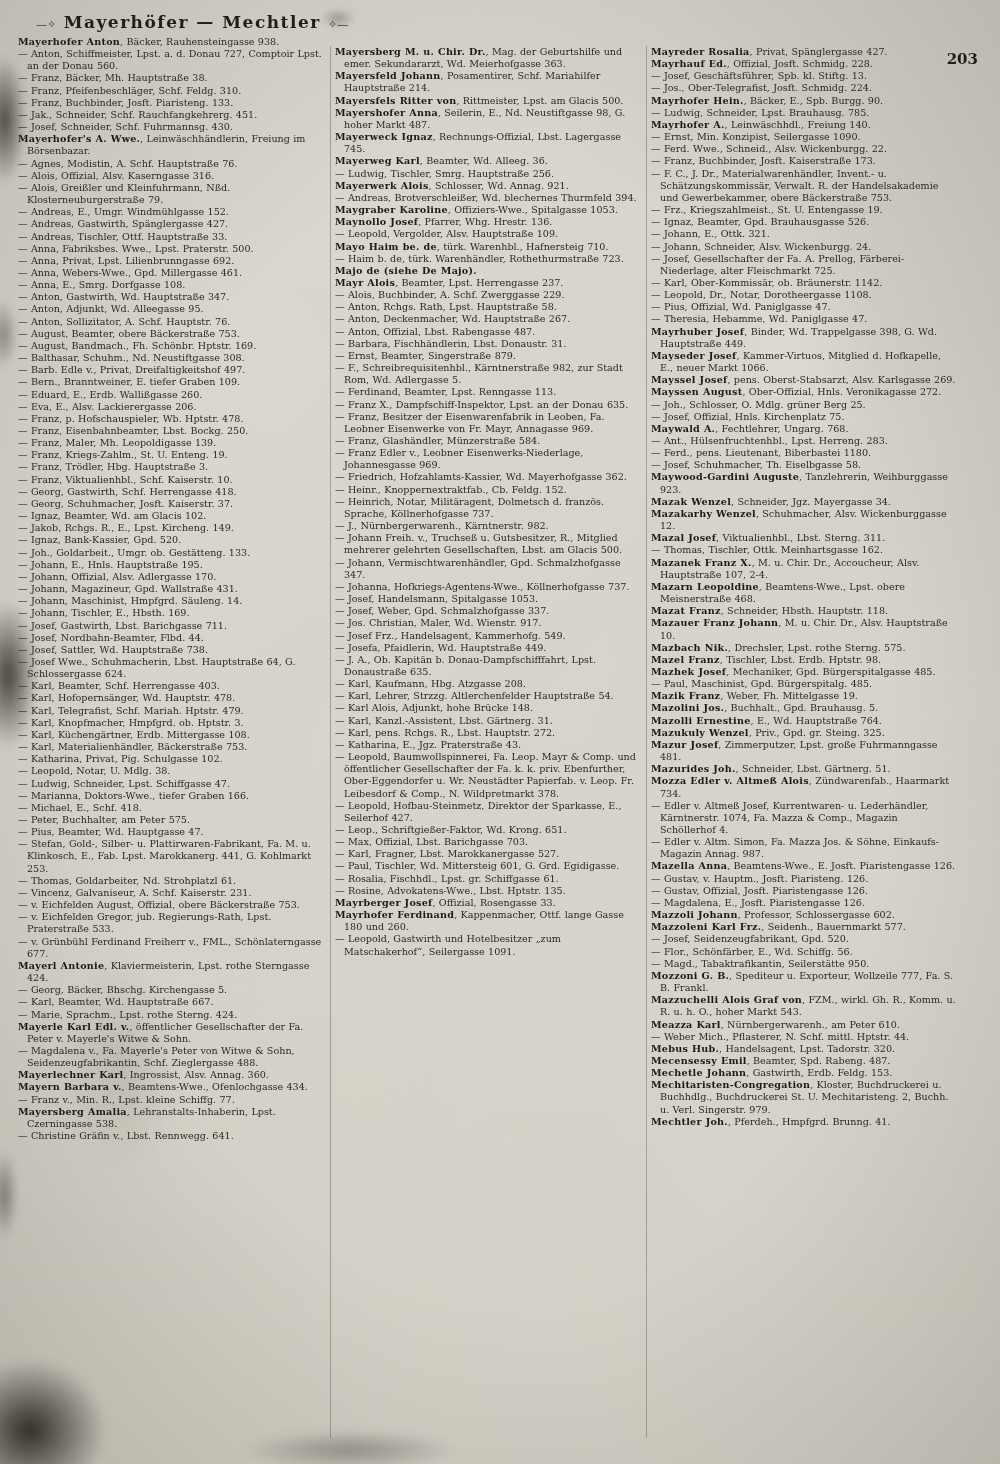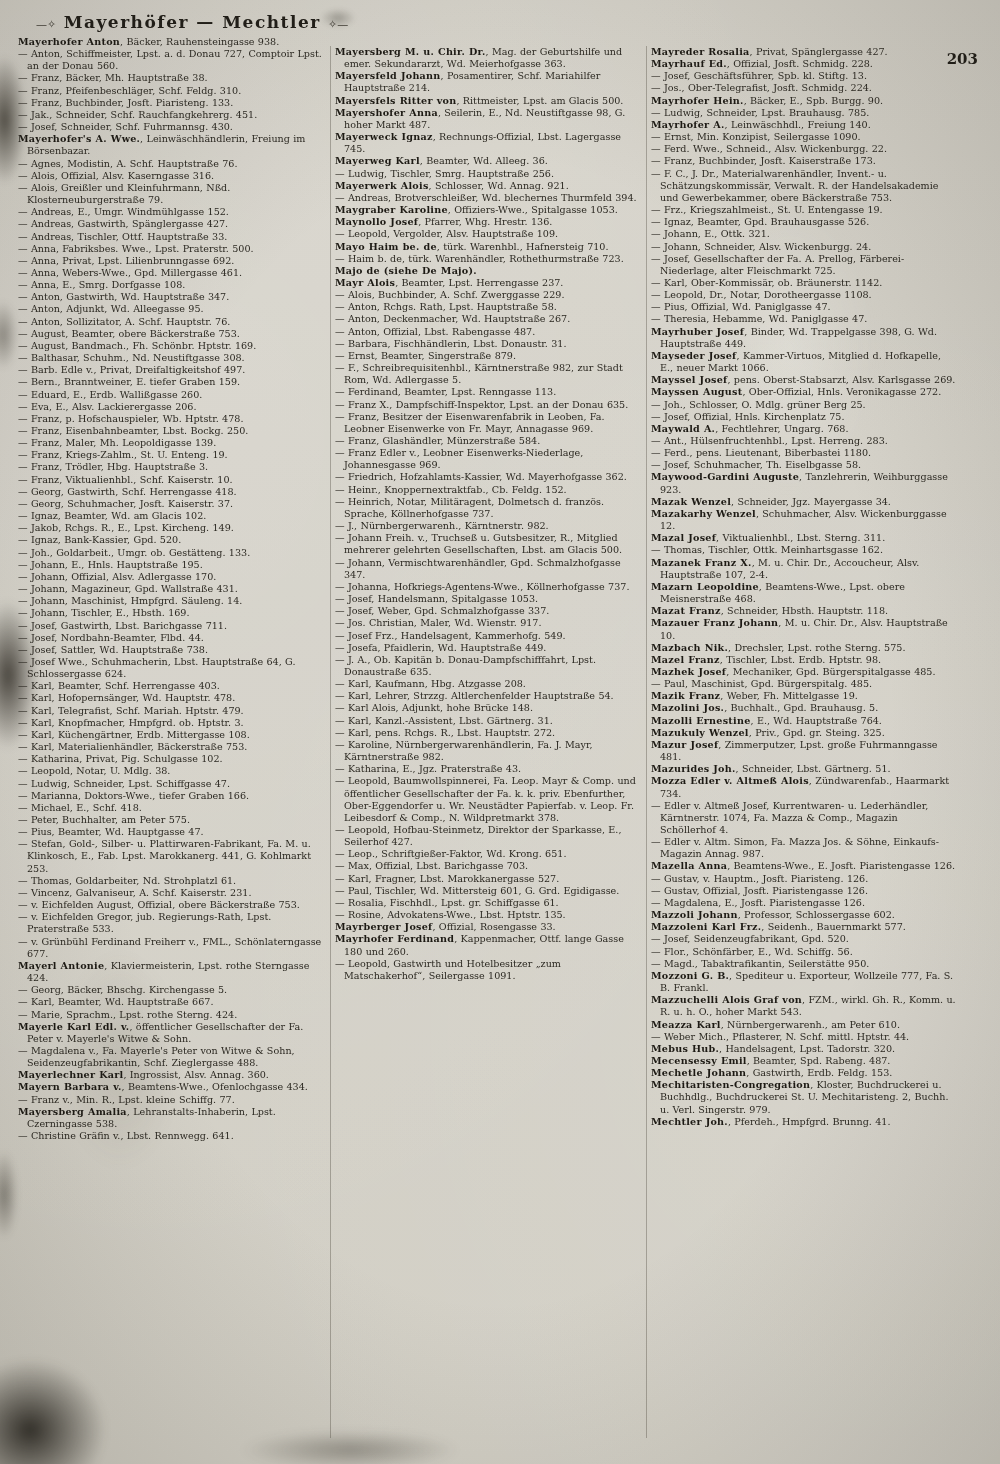--- a/index.html
+++ b/index.html
@@ -90,21 +90,21 @@
         <p class="entry">— Anna, Privat, Lpst. Lilienbrunngasse 692.</p>
         <p class="entry">— Anna, Webers-Wwe., Gpd. Millergasse 461.</p>
         <p class="entry">— Anna, E., Smrg. Dorfgasse 108.</p>
         <p class="entry">— Anton, Gastwirth, Wd. Hauptstraße 347.</p>
         <p class="entry">— Anton, Adjunkt, Wd. Alleegasse 95.</p>
         <p class="entry">— Anton, Sollizitator, A. Schf. Hauptstr. 76.</p>
         <p class="entry">— August, Beamter, obere Bäckerstraße 753.</p>
         <p class="entry">— August, Bandmach., Fh. Schönbr. Hptstr. 169.</p>
         <p class="entry">— Balthasar, Schuhm., Nd. Neustiftgasse 308.</p>
         <p class="entry">— Barb. Edle v., Privat, Dreifaltigkeitshof 497.</p>
-        <p class="entry">— Bern., Branntweiner, E. tiefer Graben 159.</p>
+        <p class="entry">— Bern., Branntweiner, E. tiefer Graben 109.</p>
         <p class="entry">— Eduard, E., Erdb. Wallißgasse 260.</p>
         <p class="entry">— Eva, E., Alsv. Lackierergasse 206.</p>
         <p class="entry">— Franz, p. Hofschauspieler, Wb. Hptstr. 478.</p>
         <p class="entry">— Franz, Eisenbahnbeamter, Lbst. Bockg. 250.</p>
         <p class="entry">— Franz, Maler, Mh. Leopoldigasse 139.</p>
         <p class="entry">— Franz, Kriegs-Zahlm., St. U. Enteng. 19.</p>
         <p class="entry">— Franz, Trödler, Hbg. Hauptstraße 3.</p>
         <p class="entry">— Franz, Viktualienhbl., Schf. Kaiserstr. 10.</p>
         <p class="entry">— Georg, Gastwirth, Schf. Herrengasse 418.</p>
         <p class="entry">— Georg, Schuhmacher, Josft. Kaiserstr. 37.</p>
@@ -192,21 +192,20 @@
         <p class="entry">— Josef, Weber, Gpd. Schmalzhofgasse 337.</p>
         <p class="entry">— Jos. Christian, Maler, Wd. Wienstr. 917.</p>
         <p class="entry">— Josef Frz., Handelsagent, Kammerhofg. 549.</p>
         <p class="entry">— Josefa, Pfaidlerin, Wd. Hauptstraße 449.</p>
         <p class="entry">— J. A., Ob. Kapitän b. Donau-Dampfschifffahrt, Lpst. Donaustraße 635.</p>
         <p class="entry">— Karl, Kaufmann, Hbg. Atzgasse 208.</p>
         <p class="entry">— Karl, Lehrer, Strzzg. Altlerchenfelder Hauptstraße 54.</p>
         <p class="entry">— Karl Alois, Adjunkt, hohe Brücke 148.</p>
         <p class="entry">— Karl, Kanzl.-Assistent, Lbst. Gärtnerg. 31.</p>
         <p class="entry">— Karl, pens. Rchgs. R., Lbst. Hauptstr. 272.</p>
-        <p class="entry">— Karoline, Nürnbergerwarenhändlerin, Fa. J. Mayr, Kärntnerstraße 982.</p>
         <p class="entry">— Katharina, E., Jgz. Praterstraße 43.</p>
         <p class="entry">— Leopold, Baumwollspinnerei, Fa. Leop. Mayr &amp; Comp. und öffentlicher Gesellschafter der Fa. k. k. priv. Ebenfurther, Ober-Eggendorfer u. Wr. Neustädter Papierfab. v. Leop. Fr. Leibesdorf &amp; Comp., N. Wildpretmarkt 378.</p>
         <p class="entry">— Leopold, Hofbau-Steinmetz, Direktor der Sparkasse, E., Seilerhof 427.</p>
         <p class="entry">— Leop., Schriftgießer-Faktor, Wd. Krong. 651.</p>
         <p class="entry">— Max, Offizial, Lbst. Barichgasse 703.</p>
         <p class="entry">— Karl, Fragner, Lbst. Marokkanergasse 527.</p>
         <p class="entry">— Paul, Tischler, Wd. Mittersteig 601, G. Grd. Egidigasse.</p>
         <p class="entry">— Rosalia, Fischhdl., Lpst. gr. Schiffgasse 61.</p>
         <p class="entry">— Rosine, Advokatens-Wwe., Lbst. Hptstr. 135.</p>
         <p class="entry"><strong>Mayrberger Josef</strong>, Offizial, Rosengasse 33.</p>

